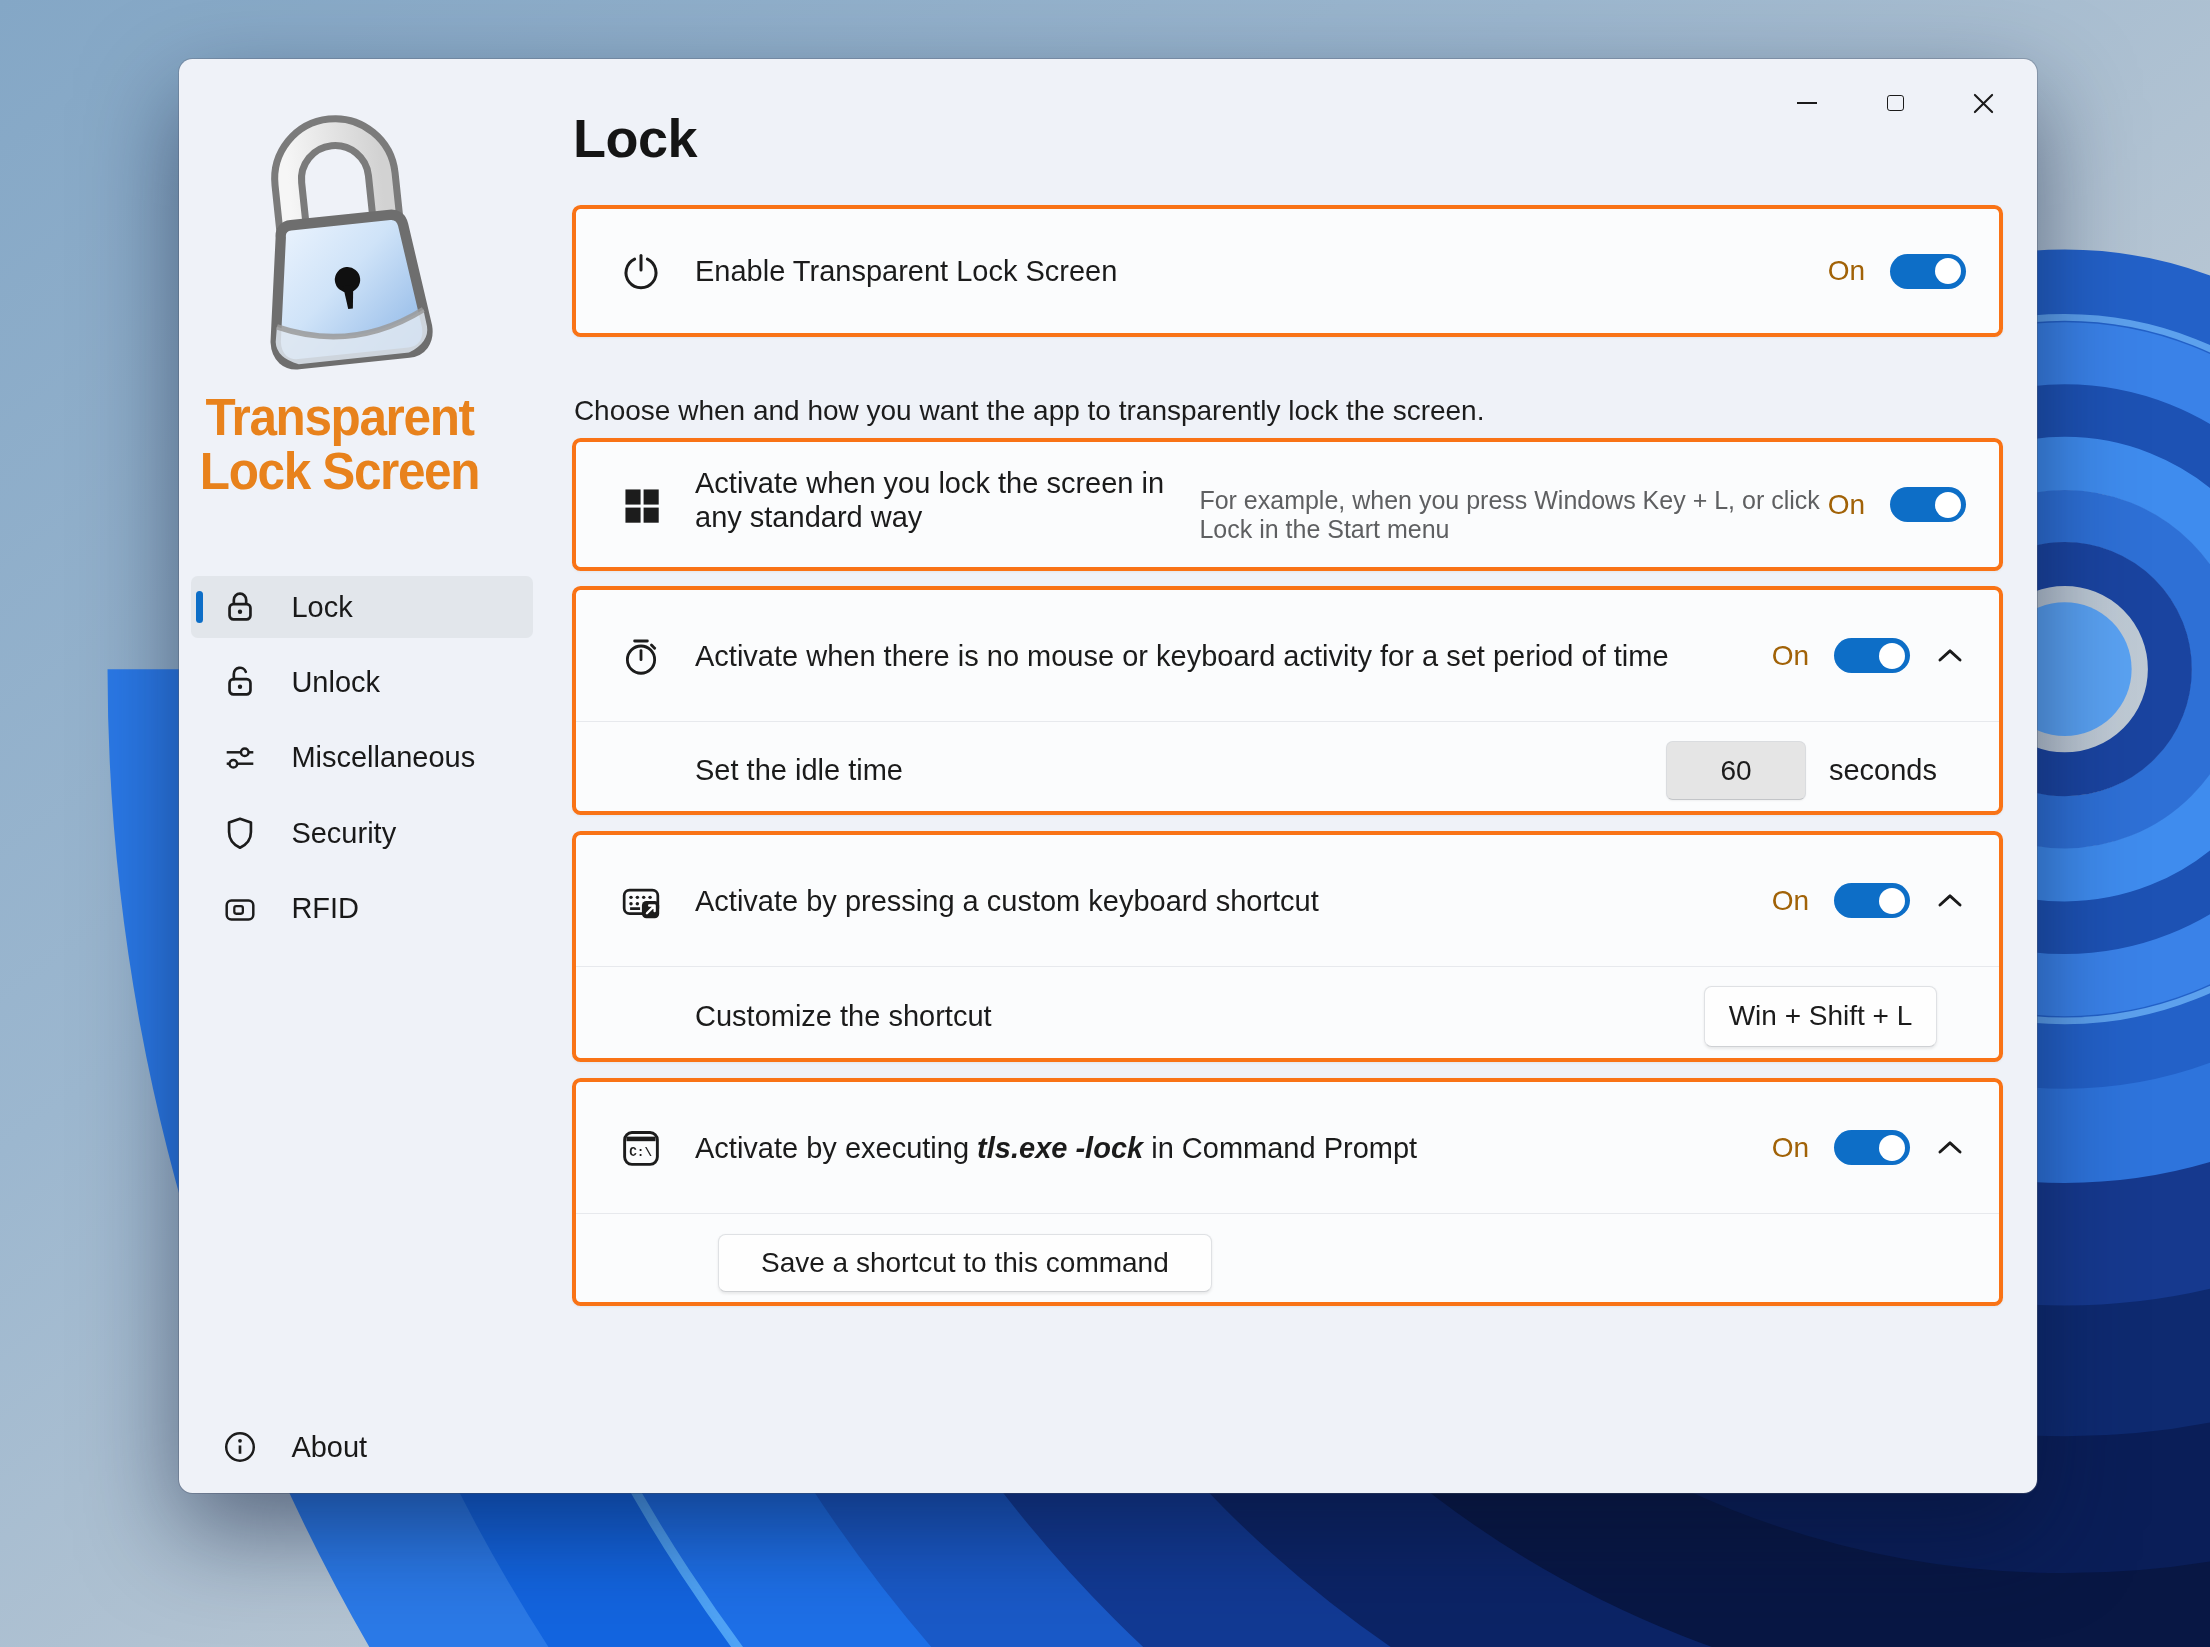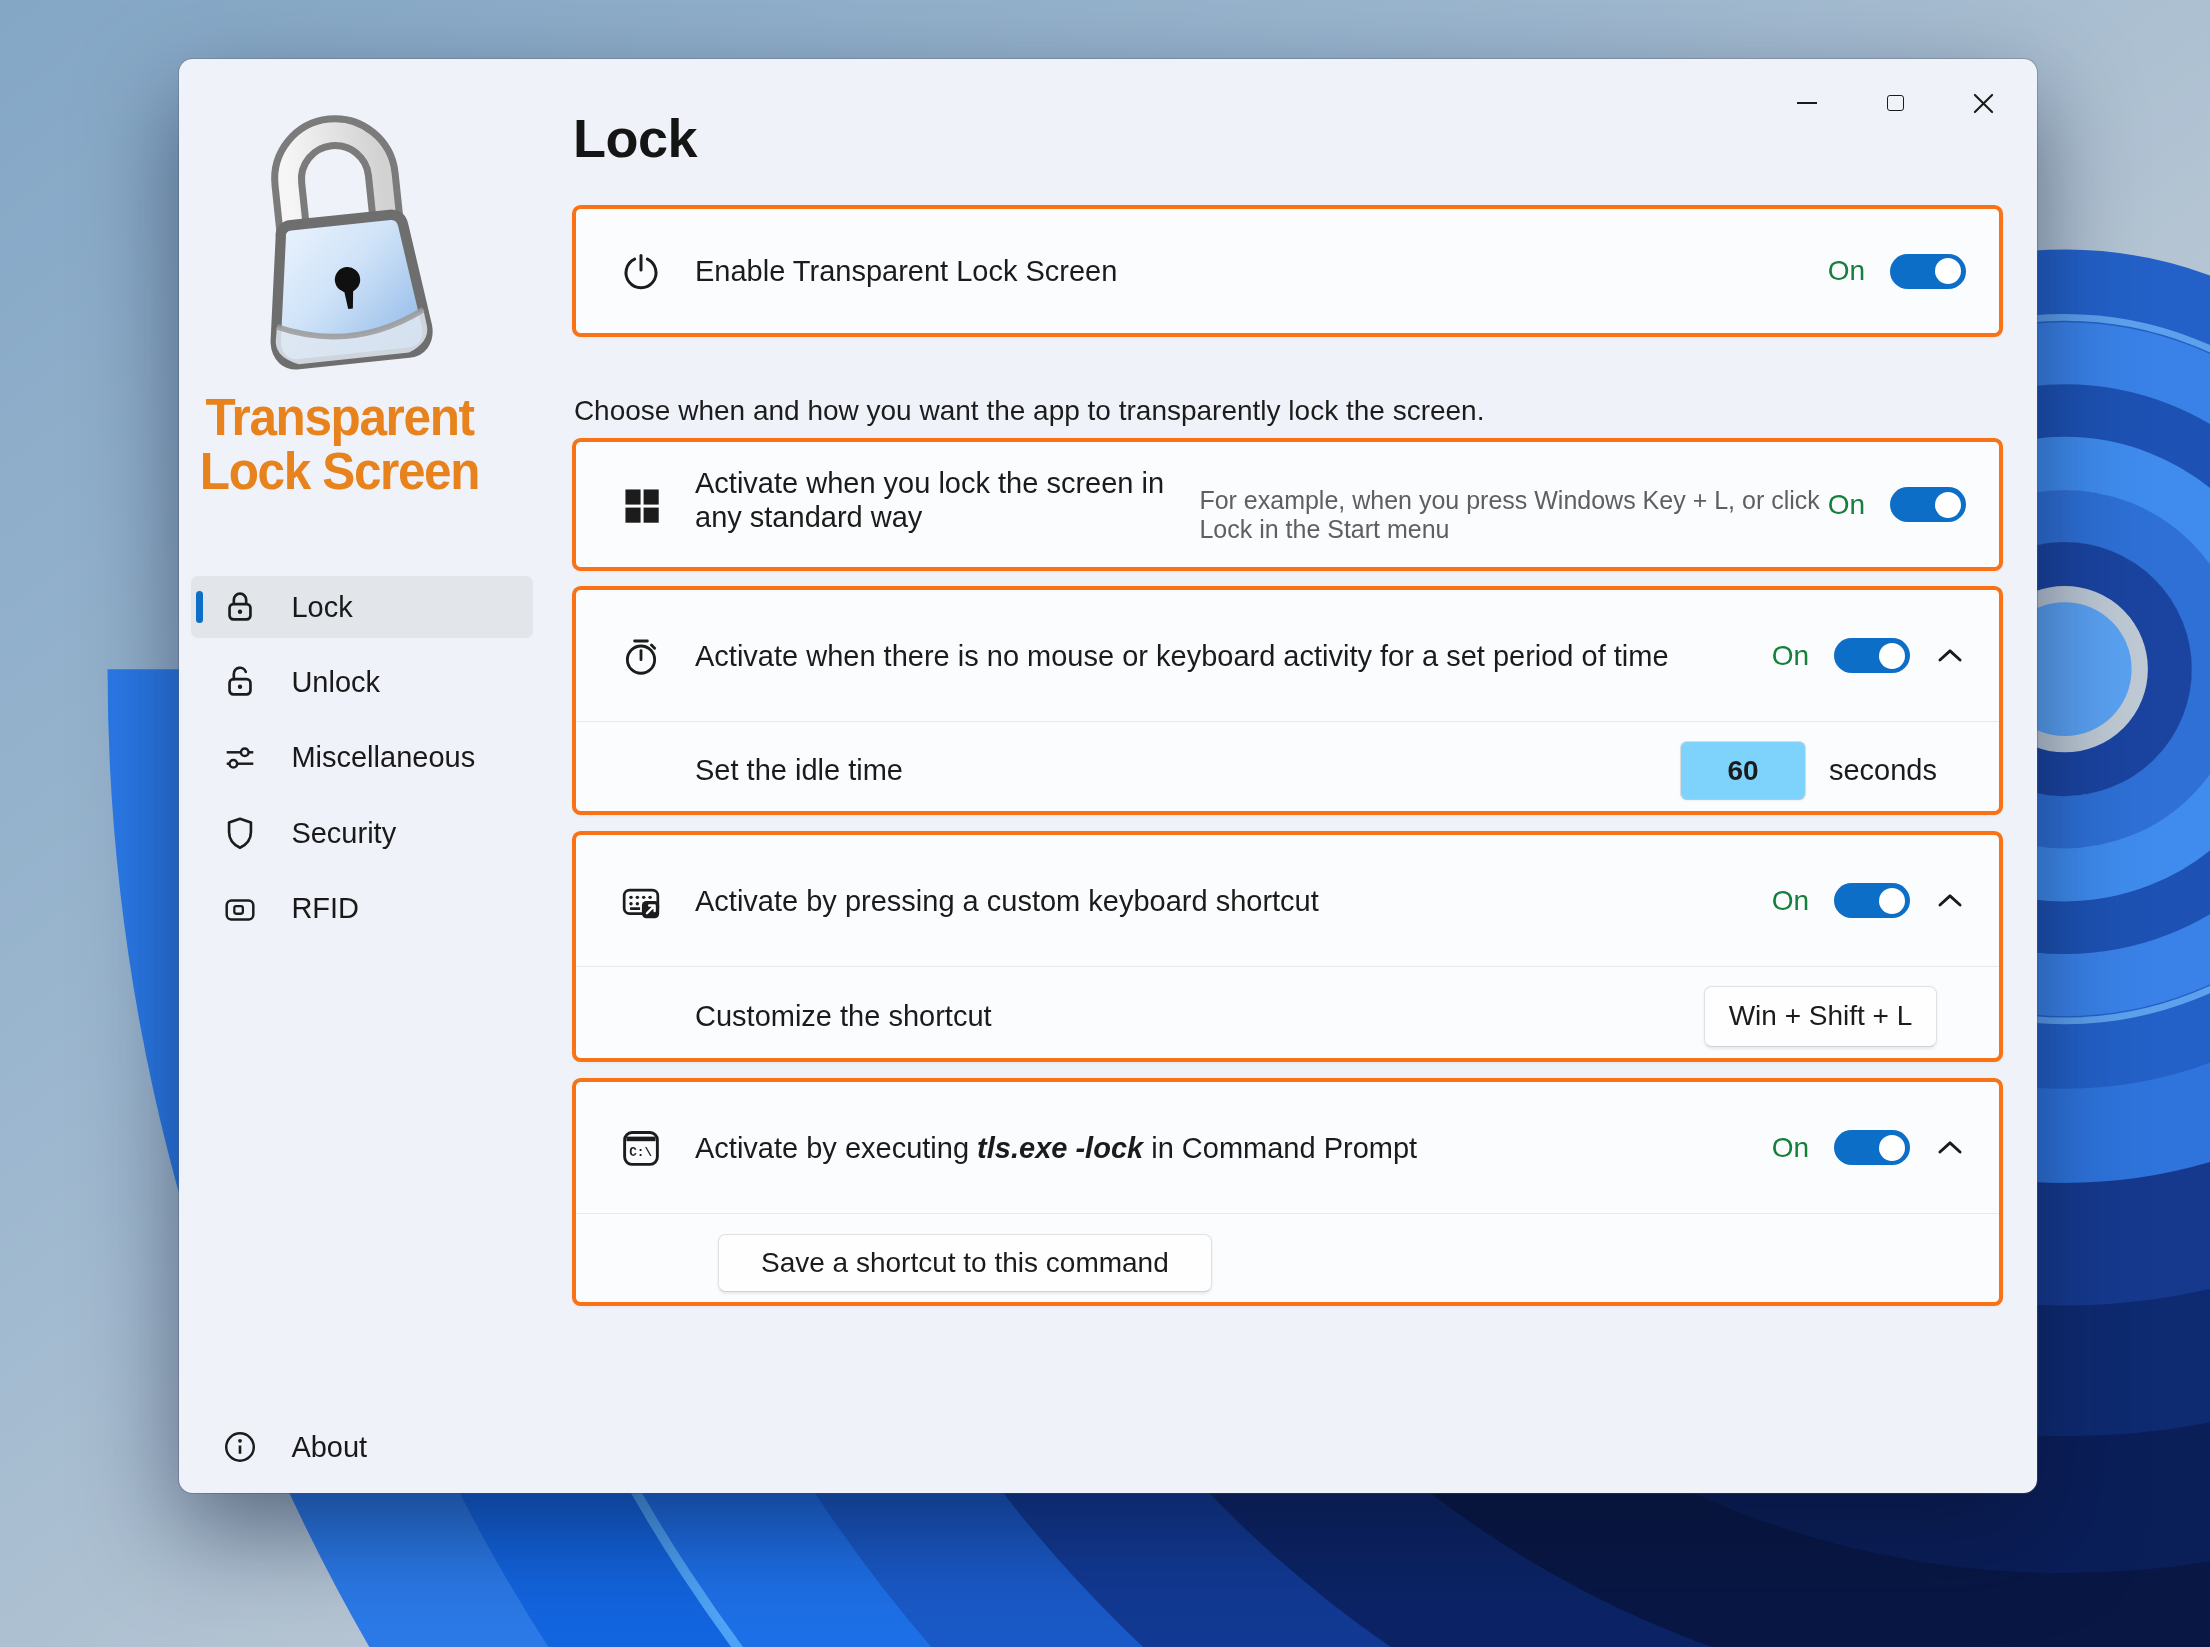--- a/index.html
+++ b/index.html
@@ -46,28 +46,28 @@
   #card-command  { top:1019px; height:228px; }
 
   .card-header { display:flex; align-items:center; height:131px; padding-left:45px; padding-right:36px; }
   .card-header.full { height:100%; }
   .card-header.no-chevron { padding-right:33px; }
   .card-icon { width:40px; height:40px; flex:none; margin-right:34px; display:flex; align-items:center; justify-content:center; }
   .titles { display:flex; }
   .card-title { font-size:29px; color:#1b1b1b; line-height:34px; }
   .card-sub { font-size:25px; color:#5e5f61; margin-top:20px; }
   .spacer { flex:1; }
-  .on-label { font-size:28px; color:#15803d; margin-right:25px; }
+  .on-label { font-size:28px; color:#a16207; margin-right:25px; }
   .toggle { width:76px; height:35px; border-radius:19px; background:#0d6ec7; position:relative; flex:none; cursor:default; }
   .toggle::after { content:''; position:absolute; right:4.8px; top:4.8px; width:26px; height:26px; border-radius:50%; background:#ffffff; }
   .chevron { margin-left:27px; flex:none; display:flex; cursor:default; }
   .card-divider { height:1px; background:#e7e9ed; }
   .sub-row { display:flex; align-items:center; height:97px; padding-left:119px; padding-right:62px; }
   .sub-label { font-size:29px; color:#1b1b1b; }
-  .idle-input { width:126px; height:59px; border:1px solid #dadcdf; border-bottom:1.9px solid #c3c5c8; border-radius:6.7px; background:#7dd3fc; text-align:center; font-size:28px; font-family:"Liberation Sans",sans-serif; color:#1b1b1b; box-shadow:0 1px 1.9px rgba(0,0,0,.05);font-weight:bold; }
+  .idle-input { width:140px; height:59px; border:1px solid #dadcdf; border-bottom:1.9px solid #c3c5c8; border-radius:6.7px; background:#e5e5e5; text-align:center; font-size:28px; font-family:"Liberation Sans",sans-serif; color:#1b1b1b; box-shadow:0 1px 1.9px rgba(0,0,0,.05); }
   .unit { font-size:29px; margin-left:23px; }
   .ui-btn { background:#fefefe; border:1px solid #dfe1e4; border-bottom-color:#cfd1d4; border-radius:7.6px; box-shadow:0 1.9px 2.9px rgba(0,0,0,.08); font-size:28px; font-family:"Liberation Sans",sans-serif; color:#1b1b1b; cursor:default; }
   .kbd-btn { width:233px; height:61px; }
   .save-btn { height:58px; padding:0 42px;margin-left:30px; }
   .cmd-italic { font-weight:700; font-style:italic;margin-top:8px; }
 </style>
 </head>
 <body>
 
 <svg id="wallpaper" viewBox="0 0 2312 1724" xmlns="http://www.w3.org/2000/svg">

